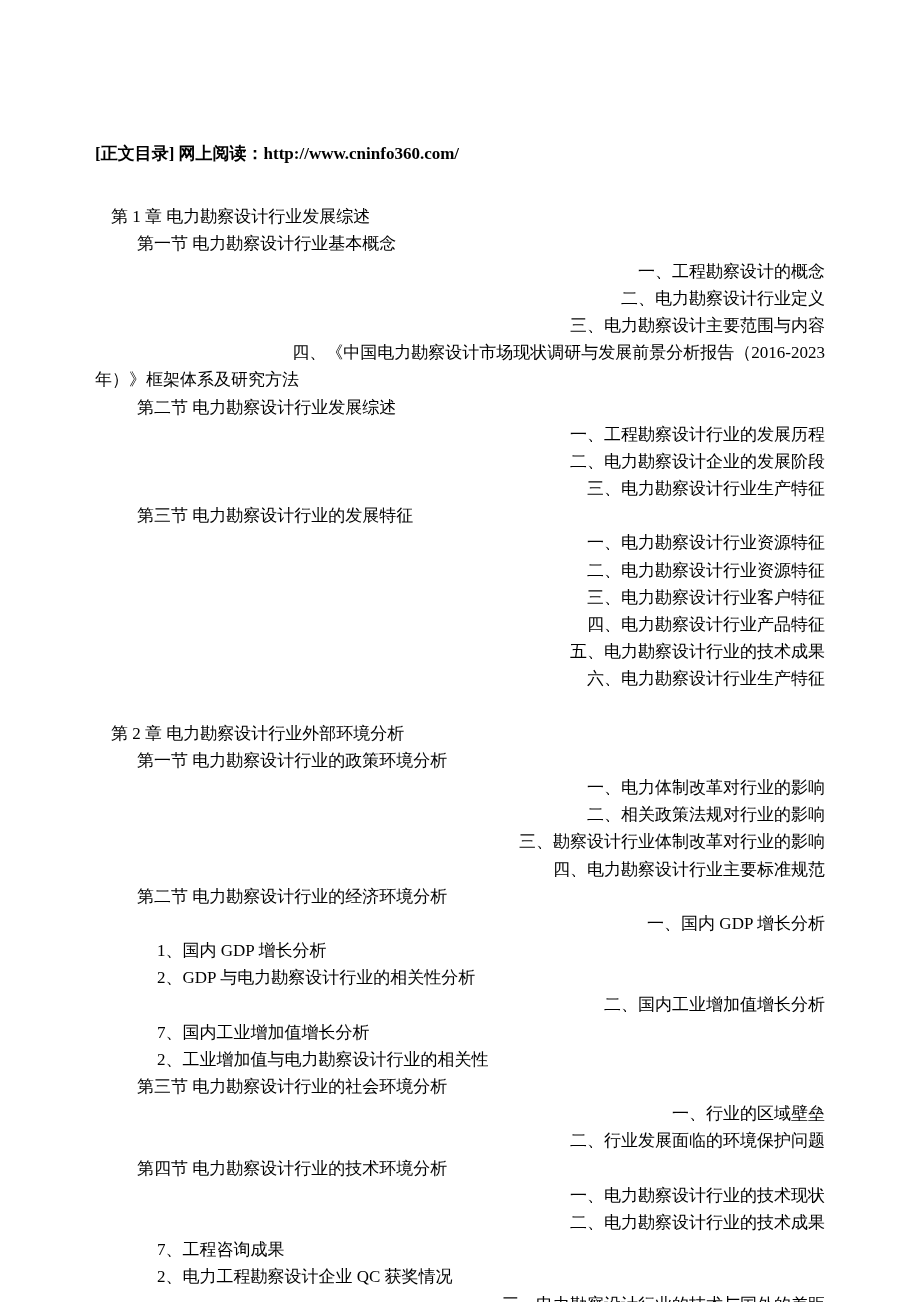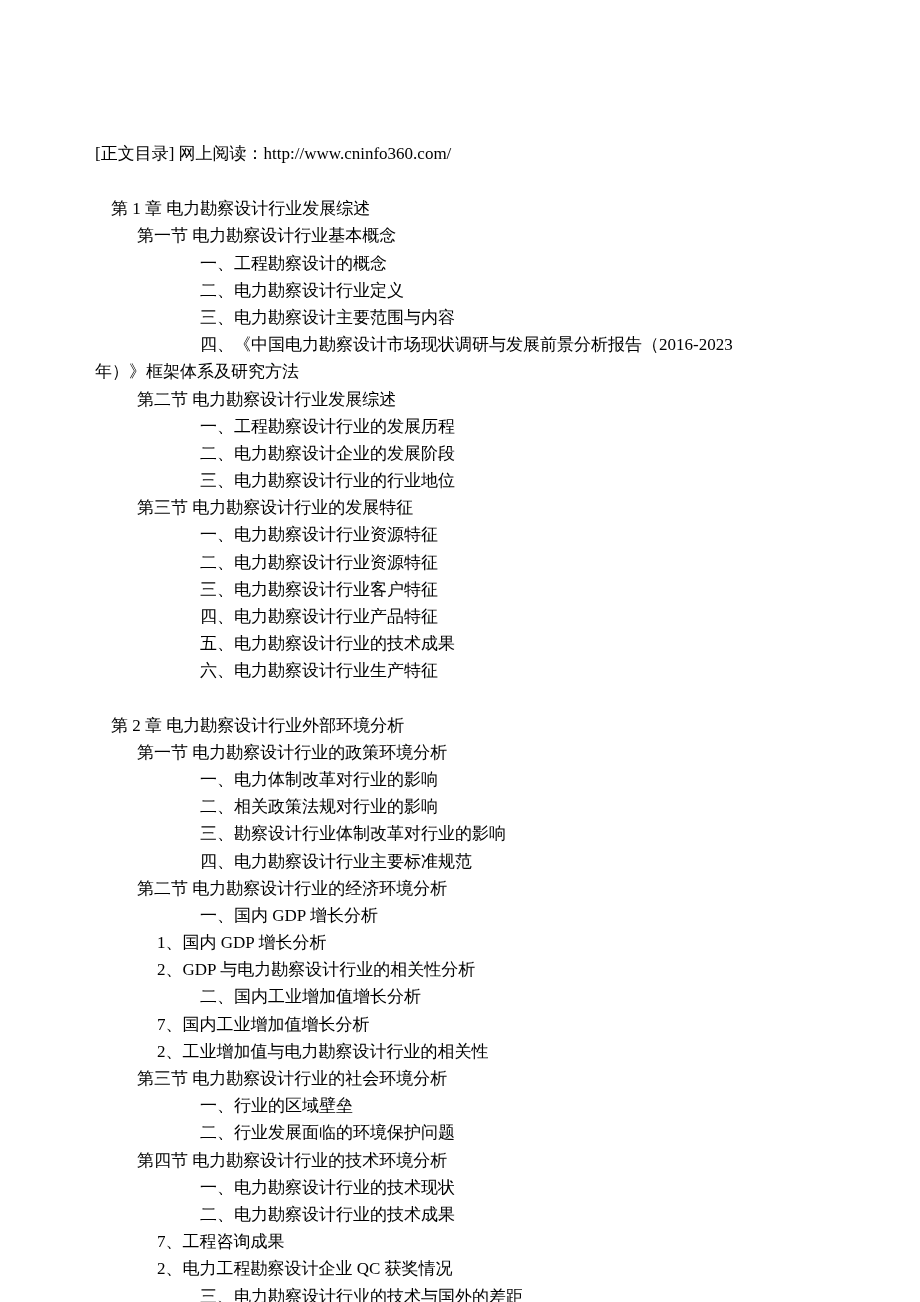--- a/index.html
+++ b/index.html
@@ -10,30 +10,32 @@
     body {
       width: 920px;
       background: #ffffff;
       font-family: "SimSun", "宋体", serif;
       font-size: 17px;
       line-height: 1.6;
       color: #000000;
       padding: 140px 95px 60px 95px;
     }
     .header-line {
-      margin-bottom: 28px;
+      margin-bottom: 36px;
+      font-weight: bold;
     }
     .l0 {
       margin-left: 16px;
     }
     .l1 {
       margin-left: 42px;
     }
     .l2 {
       margin-left: 105px;
+      text-align: right;
     }
     .l3 {
       margin-left: 62px;
     }
     .spacer {
       height: 27px;
     }
     .wrap-line {
       margin-left: 0;
     }
@@ -51,21 +53,21 @@
 <div class="l1">第一节 电力勘察设计行业基本概念</div>
 <div class="l2">一、工程勘察设计的概念</div>
 <div class="l2">二、电力勘察设计行业定义</div>
 <div class="l2">三、电力勘察设计主要范围与内容</div>
 <div class="l2">四、《中国电力勘察设计市场现状调研与发展前景分析报告（2016-2023</div>
 <div class="wrap-line">年）》框架体系及研究方法</div>
 
 <div class="l1">第二节 电力勘察设计行业发展综述</div>
 <div class="l2">一、工程勘察设计行业的发展历程</div>
 <div class="l2">二、电力勘察设计企业的发展阶段</div>
-<div class="l2">三、电力勘察设计行业的行业地位</div>
+<div class="l2">三、电力勘察设计行业生产特征</div>
 
 <div class="l1">第三节 电力勘察设计行业的发展特征</div>
 <div class="l2">一、电力勘察设计行业资源特征</div>
 <div class="l2">二、电力勘察设计行业资源特征</div>
 <div class="l2">三、电力勘察设计行业客户特征</div>
 <div class="l2">四、电力勘察设计行业产品特征</div>
 <div class="l2">五、电力勘察设计行业的技术成果</div>
 <div class="l2">六、电力勘察设计行业生产特征</div>
 
 <div class="spacer"></div>

